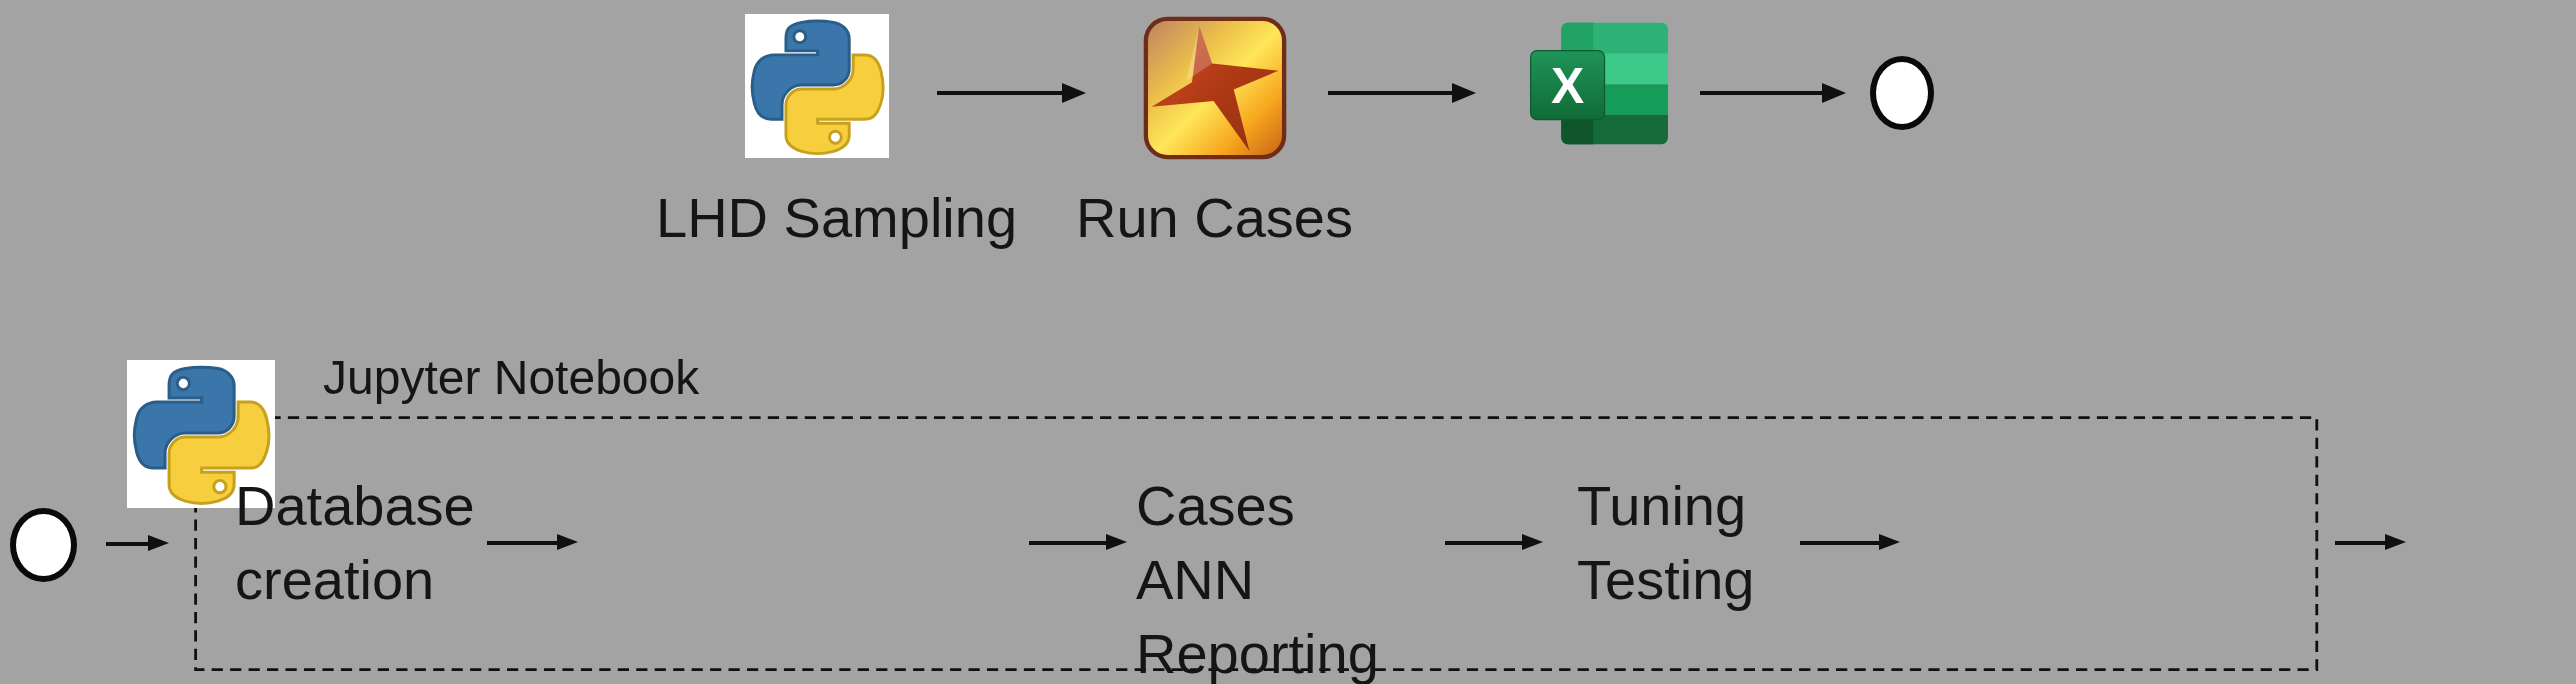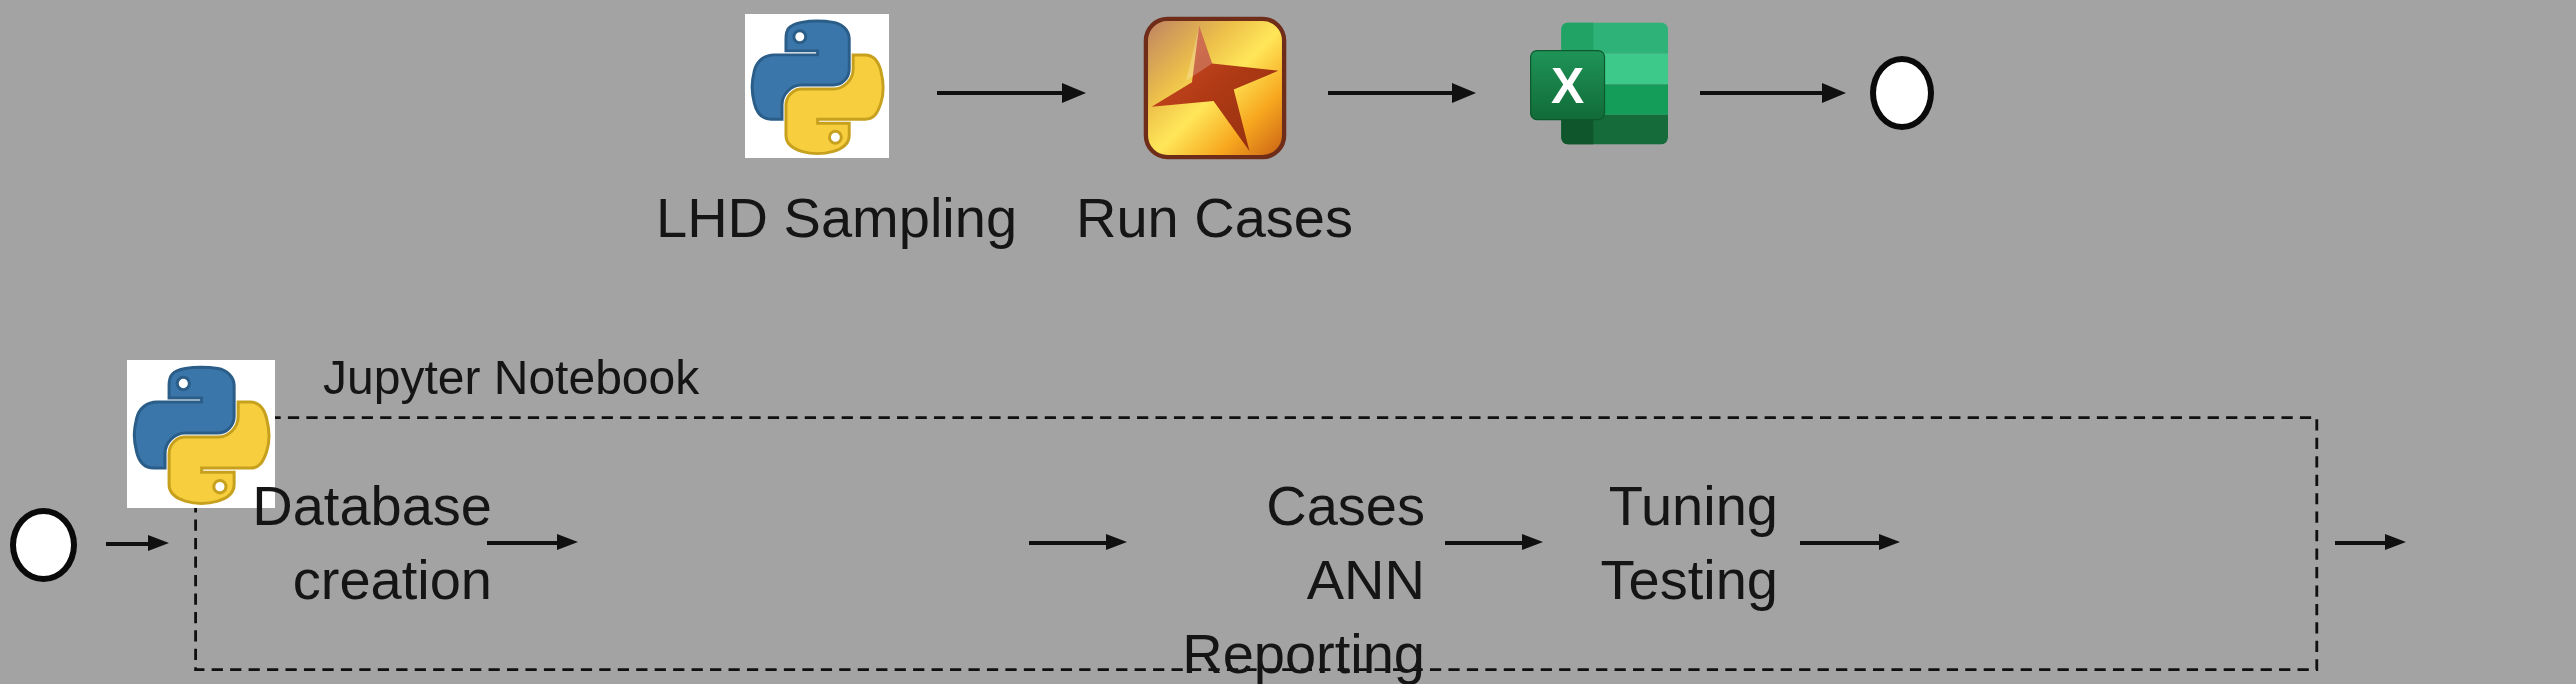--- a/index.html
+++ b/index.html
@@ -7,21 +7,21 @@
     position:relative;
     width:2576px;height:685px;
     background:#a3a3a3;
     font-family:"Liberation Sans", sans-serif;
     color:#1a1a1a;
     overflow:hidden;
   }
   .abs{position:absolute;}
   .label{
     position:absolute;
-    text-align:right;
+    text-align:left;
     font-size:56px;
     line-height:74px;
     color:#151515;
     letter-spacing:0px;
     white-space:normal;
   }
   .toplabel{
     position:absolute;
     text-align:center;
     font-size:56px;

